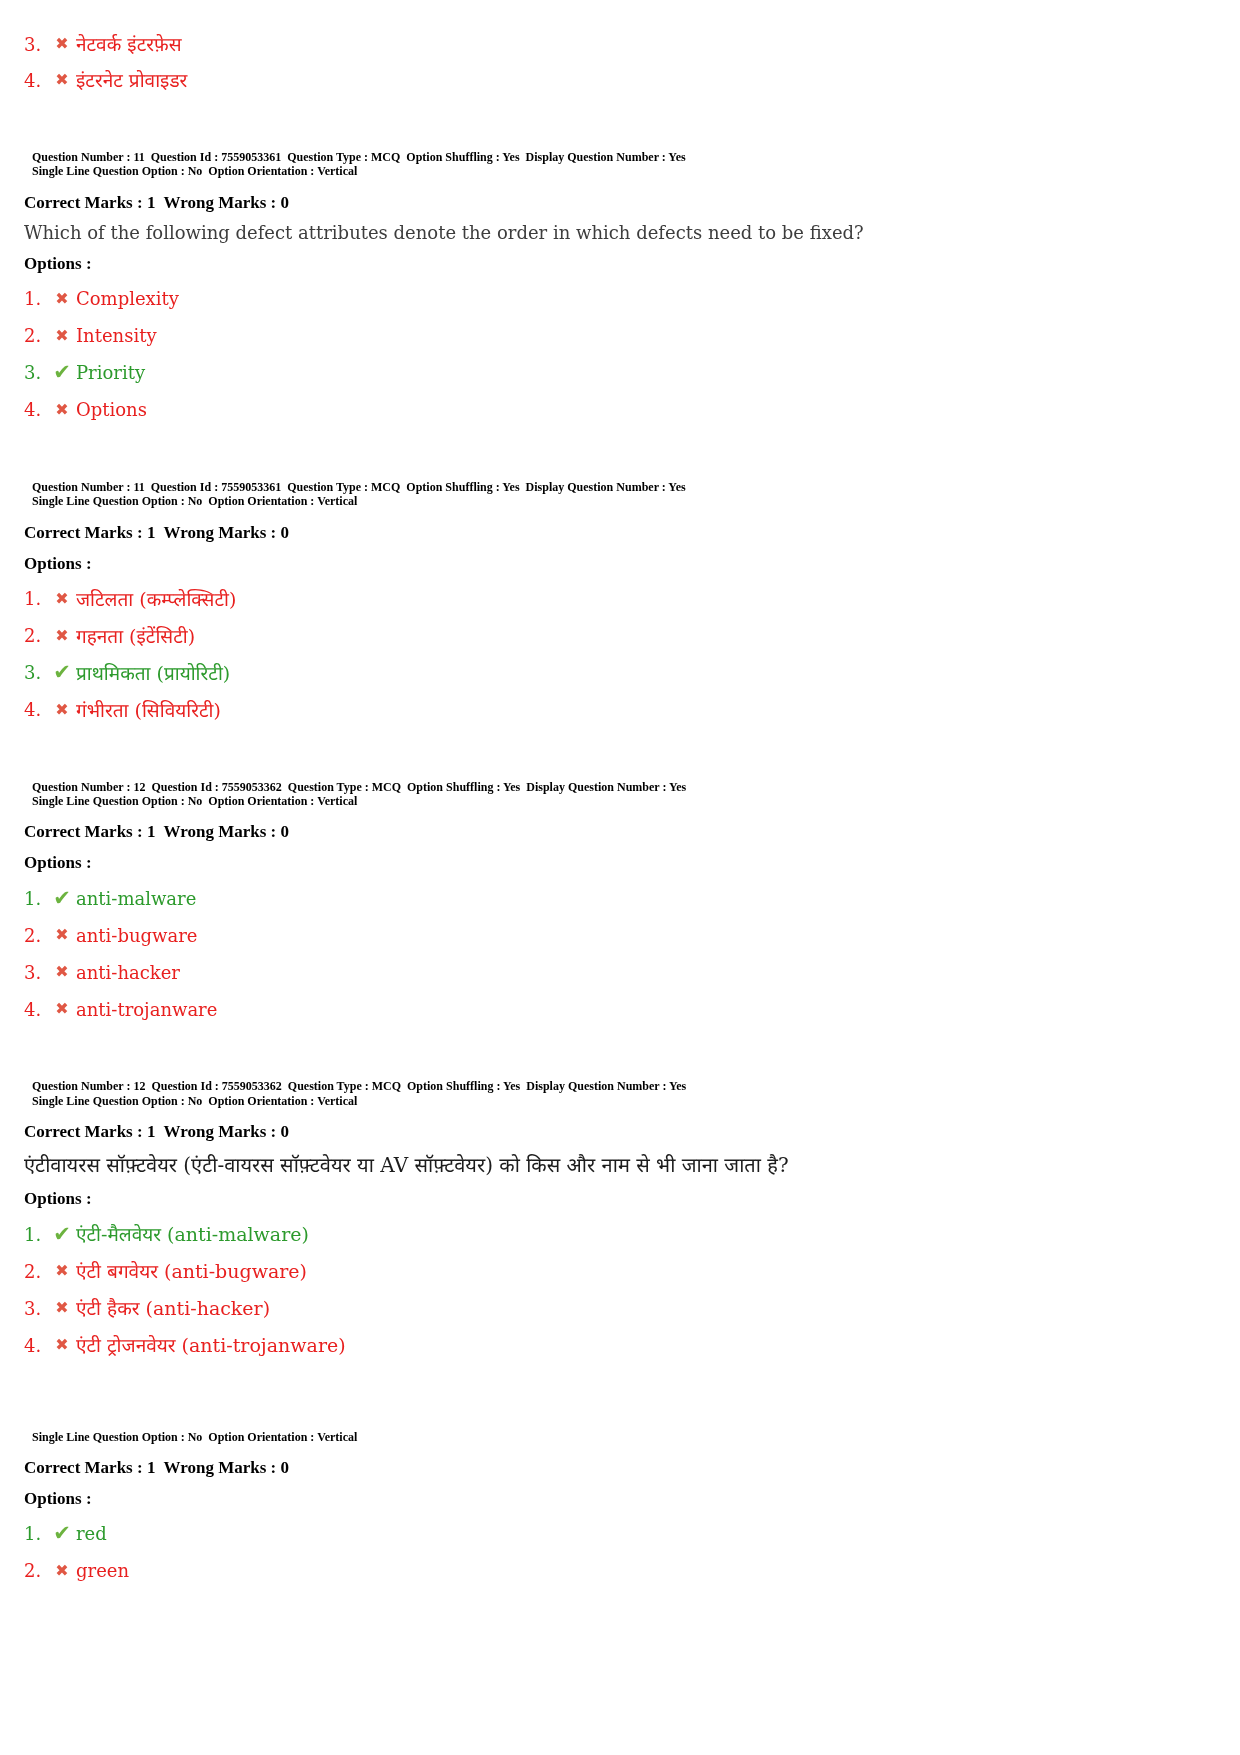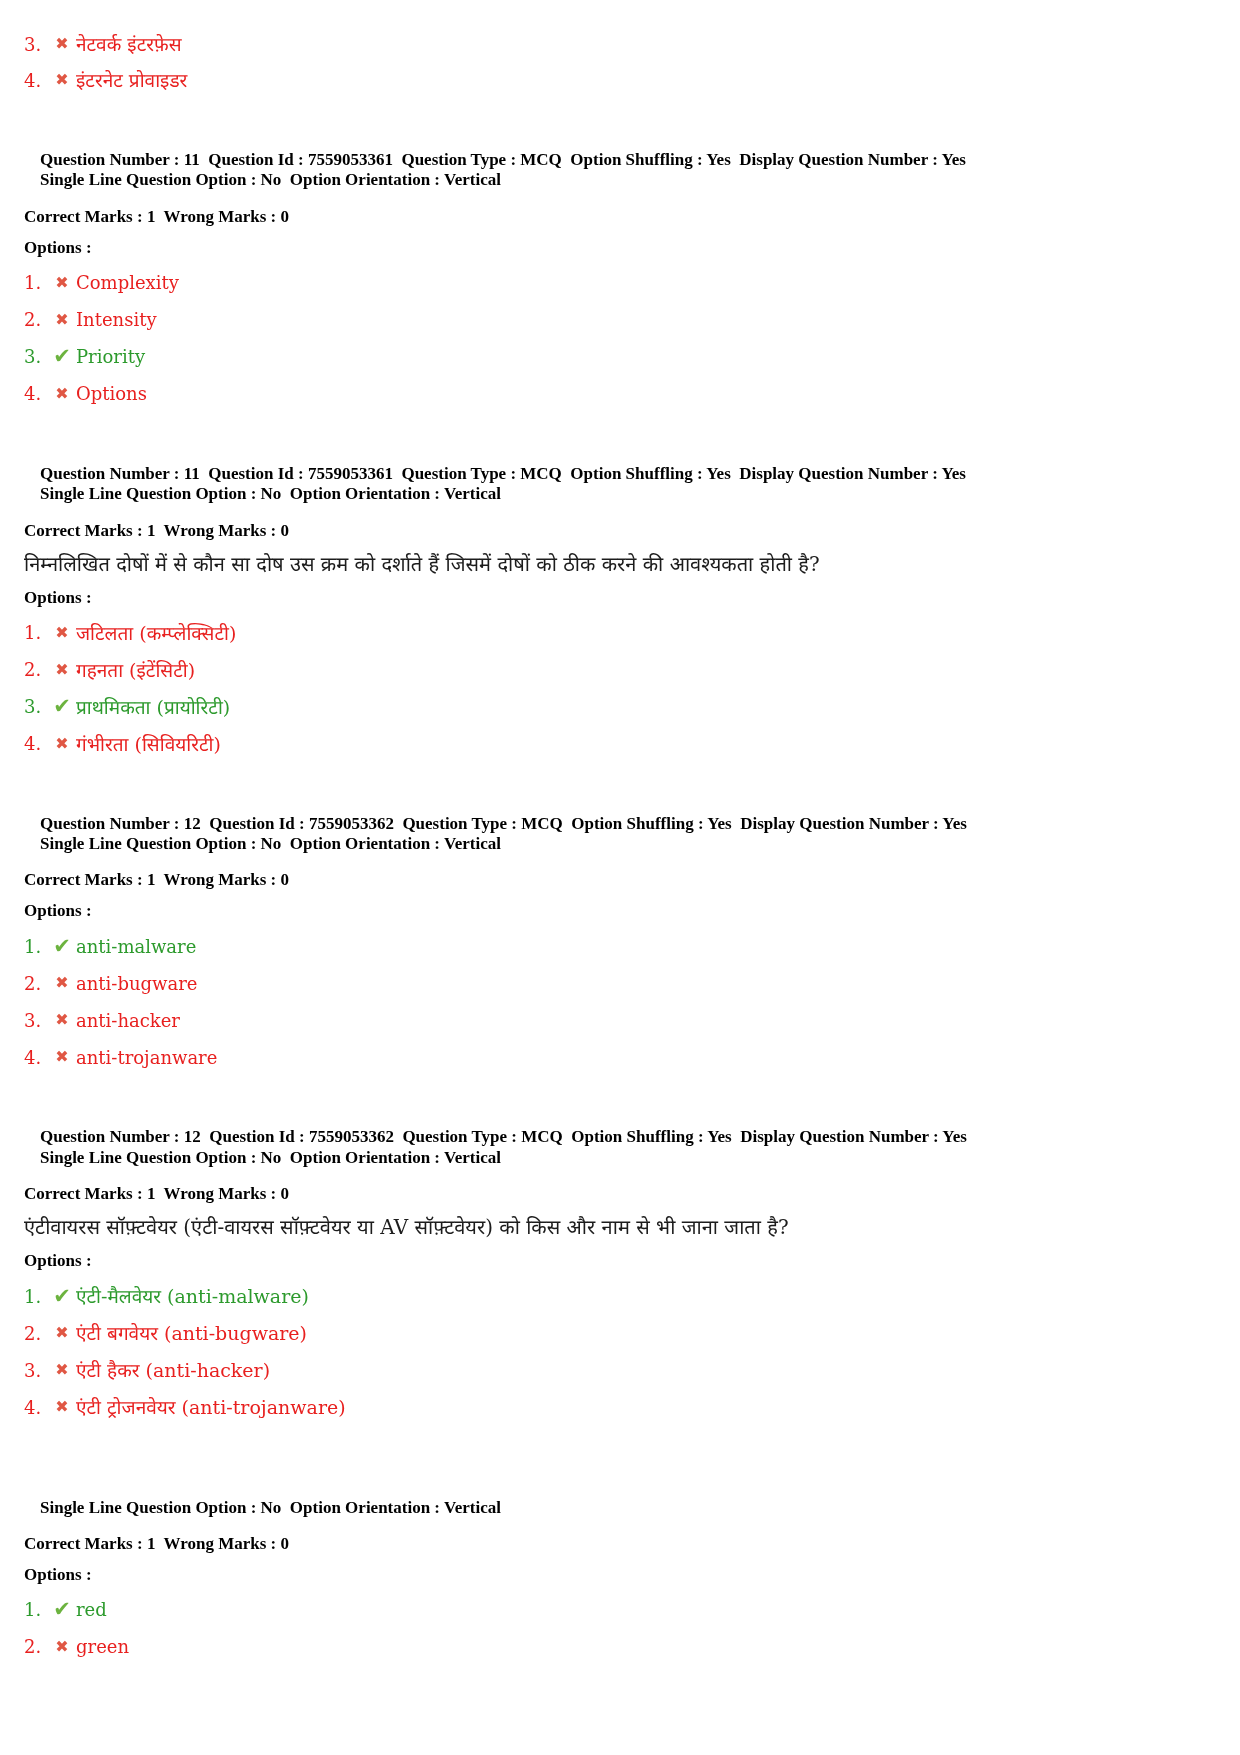--- a/index.html
+++ b/index.html
@@ -12,22 +12,22 @@
     min-height: 1755px;
     font-family: "Liberation Serif", serif;
     color: #000;
   }
   .page {
     padding: 10px 24px 40px 24px;
   }
 
   
   .meta {
-    margin: 16px;
-    font-size: 17px;
+    margin: 8px;
+    font-size: 12px;
     font-weight: bold;
     line-height: 1.2;
     color: #000;
     white-space: pre-wrap;
   }
   .marks {
     margin: 14px 0 0 0;
     font-size: 17px;
     font-weight: bold;
     color: #000;
@@ -110,20 +110,21 @@
       <div class="option wrong">
     <span class="opt-num">4.</span>
     <span class="opt-icon">✖</span>
     <span class="opt-text hi">इंटरनेट प्रोवाइडर</span>
   </div>
     </div>
   <div id="blocks">
       <section class="q-block">
     <p class="meta"><span>Question Number : 11  Question Id : 7559053361  Question Type : MCQ  Option Shuffling : Yes  Display Question Number : Yes</span><br><span>Single Line Question Option : No  Option Orientation : Vertical</span></p>
     <p class="marks">Correct Marks : 1  Wrong Marks : 0</p>
+    <p class="question">Which of the following defect attributes denote the order in which defects need to be fixed?</p>
     <p class="options-label">Options :</p>
     <div class="options">
           <div class="option wrong">
     <span class="opt-num">1.</span>
     <span class="opt-icon">✖</span>
     <span class="opt-text">Complexity</span>
   </div>
           <div class="option wrong">
     <span class="opt-num">2.</span>
     <span class="opt-icon">✖</span>
@@ -137,21 +138,20 @@
           <div class="option wrong">
     <span class="opt-num">4.</span>
     <span class="opt-icon">✖</span>
     <span class="opt-text">Options</span>
   </div>
         </div>
   </section>
       <section class="q-block">
     <p class="meta"><span>Question Number : 11  Question Id : 7559053361  Question Type : MCQ  Option Shuffling : Yes  Display Question Number : Yes</span><br><span>Single Line Question Option : No  Option Orientation : Vertical</span></p>
     <p class="marks">Correct Marks : 1  Wrong Marks : 0</p>
-    <p class="question hi">निम्नलिखित दोषों में से कौन सा दोष उस क्रम को दर्शाते हैं जिसमें दोषों को ठीक करने की आवश्यकता होती है?</p>
     <p class="options-label">Options :</p>
     <div class="options">
           <div class="option wrong">
     <span class="opt-num">1.</span>
     <span class="opt-icon">✖</span>
     <span class="opt-text hi">जटिलता (कम्प्लेक्सिटी)</span>
   </div>
           <div class="option wrong">
     <span class="opt-num">2.</span>
     <span class="opt-icon">✖</span>

